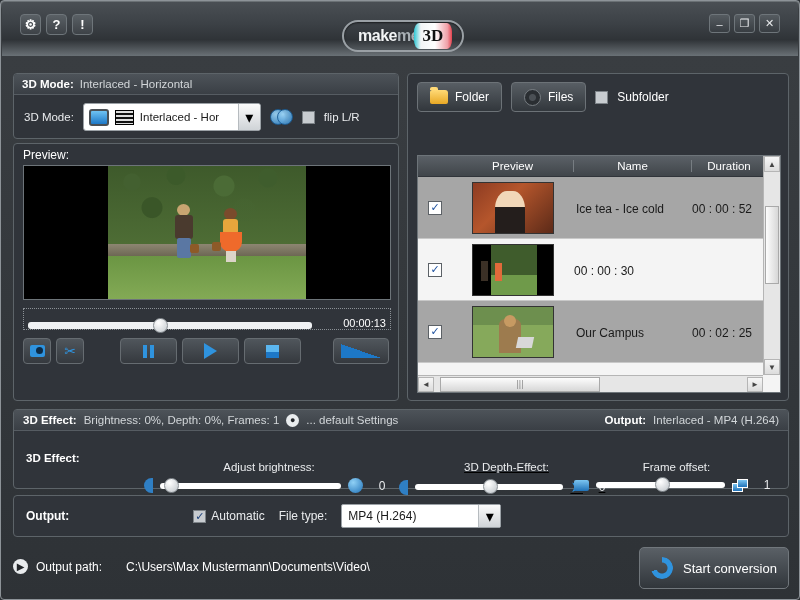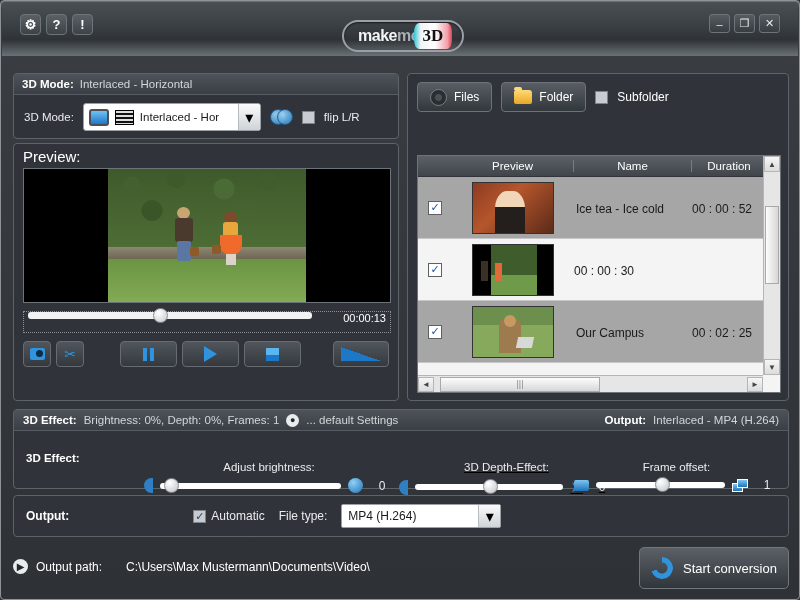--- a/index.html
+++ b/index.html
@@ -106,21 +106,21 @@
   }
   .stereo-ico i:first-child{ left:0; }
   .stereo-ico i:last-child{ right:0; }
   .chk{
     width:13px;height:13px;background:#c8ccd0;border:1px solid #7d8388;
     display:inline-flex;align-items:center;justify-content:center;
     font-size:11px;color:#1b3f7a; cursor:pointer; flex:0 0 auto;
   }
   
   #previewPanel{ left:12px; top:142px; width:386px; height:258px; }
-  .prev-title{ color:#fff; font-size:15px; padding:4px 0 3px 9px; }
+  .prev-title{ color:#fff; font-size:12px; padding:4px 0 3px 9px; }
   .screen{
     margin:0 9px; width:368px;height:135px; background:#000;
     border:1px solid #6d7479; position:relative; overflow:hidden;
   }
   .pillar{ position:absolute; top:0; bottom:0; width:84px; background:#000; z-index:3;}
   .pillar.l{left:0;} .pillar.r{right:0;}
   .vid{
     position:absolute; left:84px; top:0; width:200px; height:135px;
     background:
       linear-gradient(180deg,#4f6b38 0%,#52703a 58%,#6f9a4a 60%,#79a553 100%);
@@ -147,21 +147,21 @@
   .boy .lg{position:absolute;left:3px;top:34px;width:14px;height:20px;background:#5a77a3;border-radius:2px;}
   .girl{ position:absolute; left:112px; top:42px; width:22px;height:56px; }
   .girl .h{position:absolute;left:4px;top:0;width:13px;height:12px;border-radius:50%;background:#7a4b2c;}
   .girl .b{position:absolute;left:3px;top:11px;width:15px;height:15px;background:#e8a63c;border-radius:3px;}
   .girl .sk{position:absolute;left:0;top:24px;width:22px;height:20px;background:#ef6a2b;border-radius:0 0 10px 10px;}
   .girl .lg{position:absolute;left:6px;top:43px;width:10px;height:11px;background:#dcd4c8;}
   .basket{position:absolute;width:9px;height:9px;background:#8d5a28;border-radius:2px;}
   
   .timeline{
     margin:8px 9px 8px 9px; width:368px; height:22px;
-    border:1px dotted #8b9196; display:flex; align-items:flex-start; padding:0 4px; gap:22px;
+    border:1px dotted #8b9196; display:flex; align-items:flex-end; padding:0 4px; gap:22px;
   }
   .track{ flex:1; height:7px; background:#f0f2f4; border-radius:3px; position:relative; }
   .tthumb{ position:absolute; left:44%; top:-4px; width:15px;height:15px;border-radius:50%;
     background:radial-gradient(circle at 35% 30%,#fff,#c2c8cd); border:1px solid #8a9095; }
   .tcode{ color:#fff; font-size:11px; width:52px; text-align:right; }
   .transport{ margin:6px 9px 0 9px; width:368px; display:flex; align-items:center; gap:5px; }
   .tbtn{
     height:26px; border-radius:4px;
     background:linear-gradient(180deg,#50565c,#35393e);
     border:1px solid #666c71; display:flex;align-items:center;justify-content:center;
@@ -390,26 +390,26 @@
       <div style="width:22px"></div>
       <div class="tbtn vol">
           <span class="ic-vol"></span>
         </div>
     </div>
   </div>
 
   <div class="panel" id="filesPanel">
     <div class="files-bar">
       <div class="fbtn">
+        <span class="folder"></span>
+        <span>Folder</span>
+      </div>
+      <div class="fbtn">
         <span class="reel"></span>
         <span>Files</span>
-      </div>
-      <div class="fbtn">
-        <span class="folder"></span>
-        <span>Folder</span>
       </div>
       <span class="chk"></span>
       <span class="sublabel">Subfolder</span>
     </div>
 
     <div class="list">
       <div class="lhead">
         <div class="c-chk"></div>
         <div class="c-prev">Preview</div>
         <div class="c-name">Name</div>

